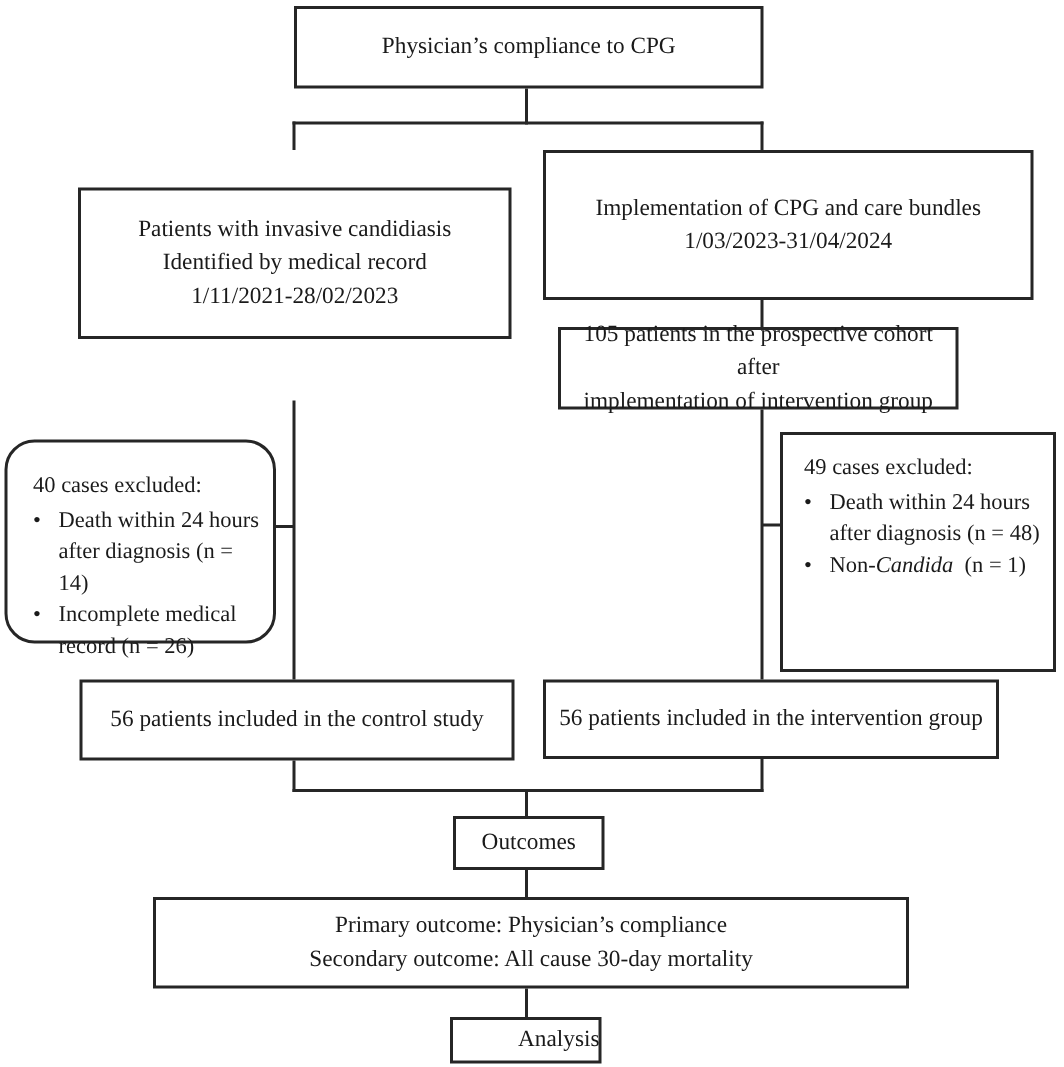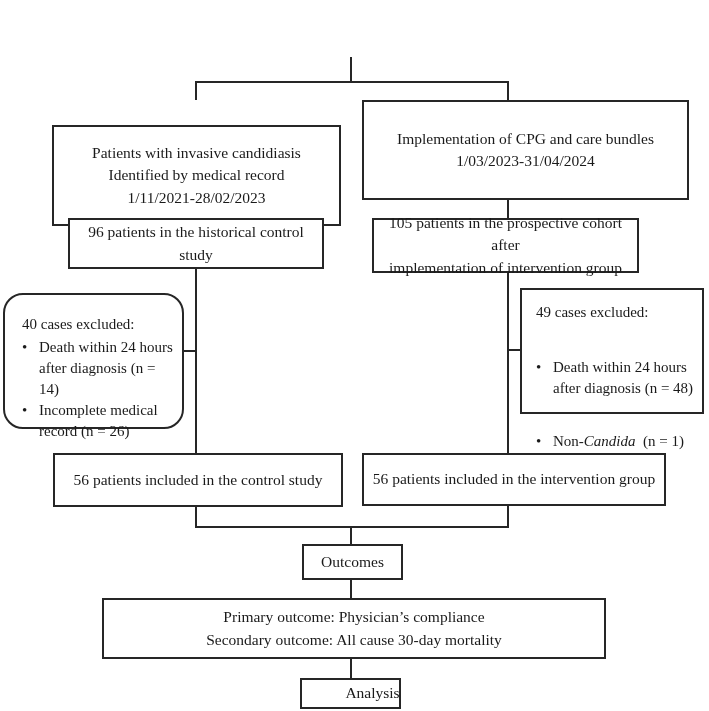--- a/index.html
+++ b/index.html
@@ -86,54 +86,54 @@
   <div class="line" style="left:508px; top:349px; width:14px; height:2px;"></div>
 
   <div class="line" style="left:195px; top:505px; width:2px; height:23px;"></div>
   <div class="line" style="left:507px; top:504px; width:2px; height:24px;"></div>
   <div class="line" style="left:195px; top:526px; width:314px; height:2px;"></div>
   <div class="line" style="left:350px; top:526px; width:2px; height:20px;"></div>
 
   <div class="line" style="left:350px; top:578px; width:2px; height:21px;"></div>
   <div class="line" style="left:350px; top:657px; width:2px; height:22px;"></div>
 
+  <div class="box" style="left:196px; top:4px; width:313px; height:55px;">
+    <span class="box-line">Physician’s compliance to CPG</span>
+  </div>
 
   <div class="box" style="left:52px; top:99px; width:289px; height:101px;margin-top:26px;">
     <span class="box-line">Patients with invasive candidiasis</span>
     <span class="box-line">Identified by medical record</span>
     <span class="box-line">1/11/2021-28/02/2023</span>
   </div>
 
   <div class="box" style="left:362px; top:100px; width:327px; height:100px;">
     <span class="box-line">Implementation of CPG and care bundles</span>
     <span class="box-line">1/03/2023-31/04/2024</span>
   </div>
 
-  <div class="box" style="left:68px; top:218px; width:256px; height:51px;">
-    <span class="box-line">96 patients in the historical control study</span>
-  </div>
 
   <div class="box" style="left:372px; top:218px; width:267px; height:55px;">
     <span class="box-line">105 patients in the prospective cohort after</span>
     <span class="box-line">implementation of intervention group</span>
   </div>
 
   <div class="box left-align" style="left:3px; top:293px; width:181px; height:136px; padding:19px 8px 8px 17px;border-radius:20px;">
     <div class="excl-header">40 cases excluded:</div>
     <div class="bullet-row">
       <span class="bullet-marker">•</span>
       <span class="bullet-text">Death within 24 hours after diagnosis (n = 14)</span>
     </div>
     <div class="bullet-row">
       <span class="bullet-marker">•</span>
       <span class="bullet-text">Incomplete medical record (n = 26)</span>
     </div>
   </div>
 
-  <div class="box left-align" style="left:520px; top:288px; width:184px; height:126px; padding:12px 6px 8px 14px;gap:32px;">
+  <div class="box left-align" style="left:520px; top:288px; width:184px; height:160px; padding:12px 6px 8px 14px;">
     <div class="excl-header">49 cases excluded:</div>
     <div class="bullet-row">
       <span class="bullet-marker">•</span>
       <span class="bullet-text">Death within 24 hours after diagnosis (n = 48)</span>
     </div>
     <div class="bullet-row">
       <span class="bullet-marker">•</span>
       <span class="bullet-text"><span>Non-</span><em class="italic-species">Candida</em><span style="white-space:pre;">  (n = 1)</span></span>
     </div>
   </div>

